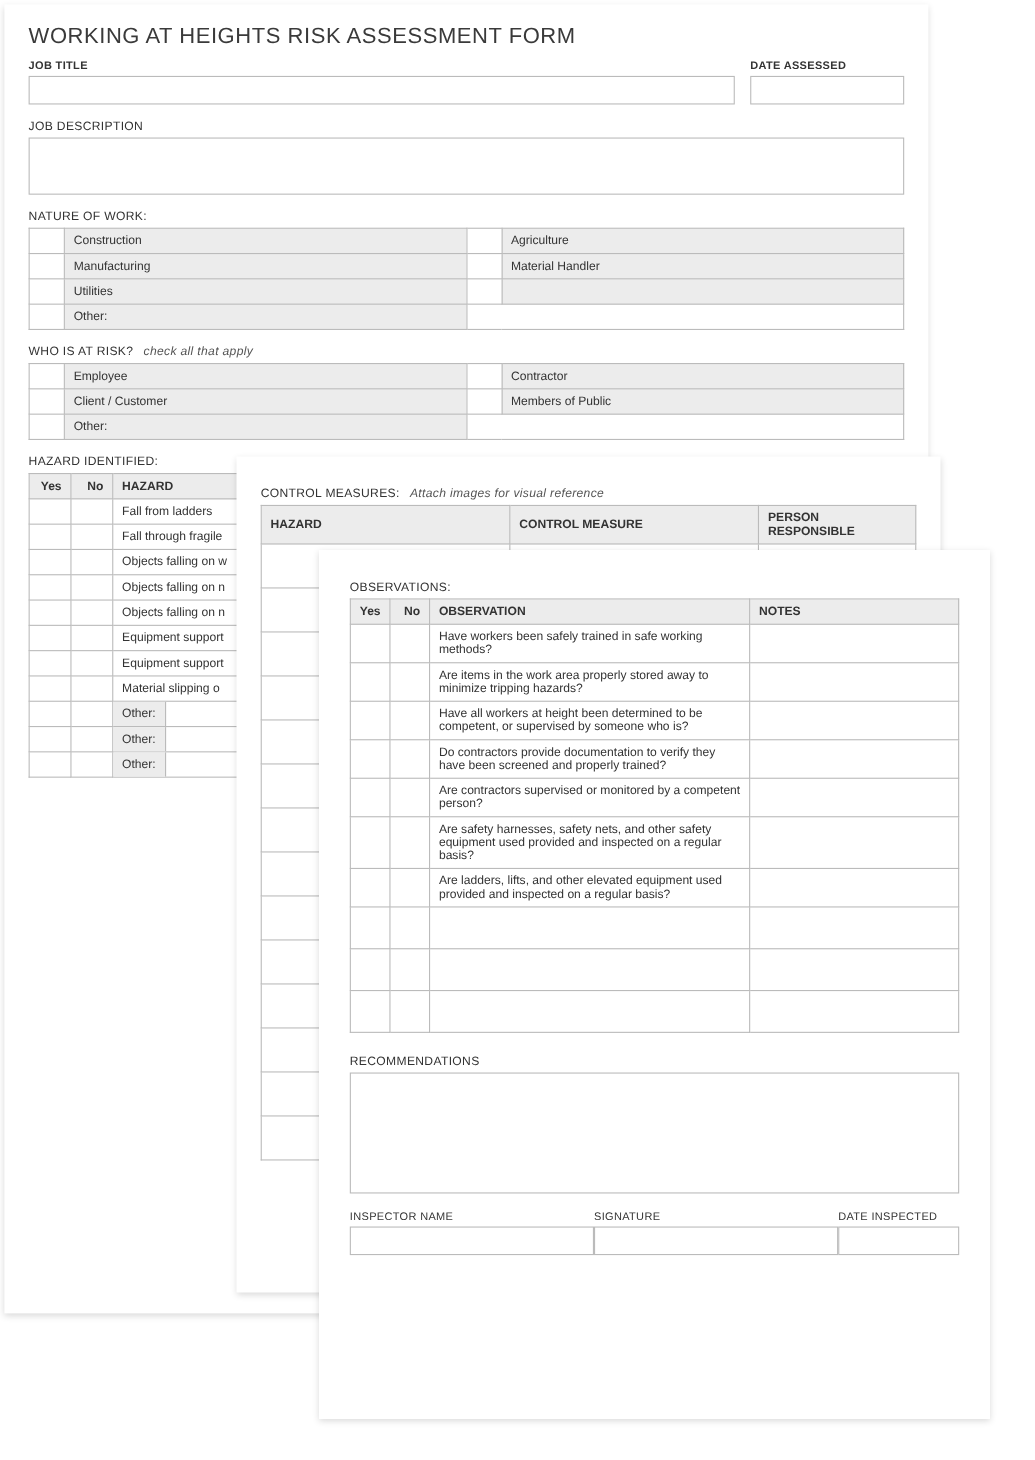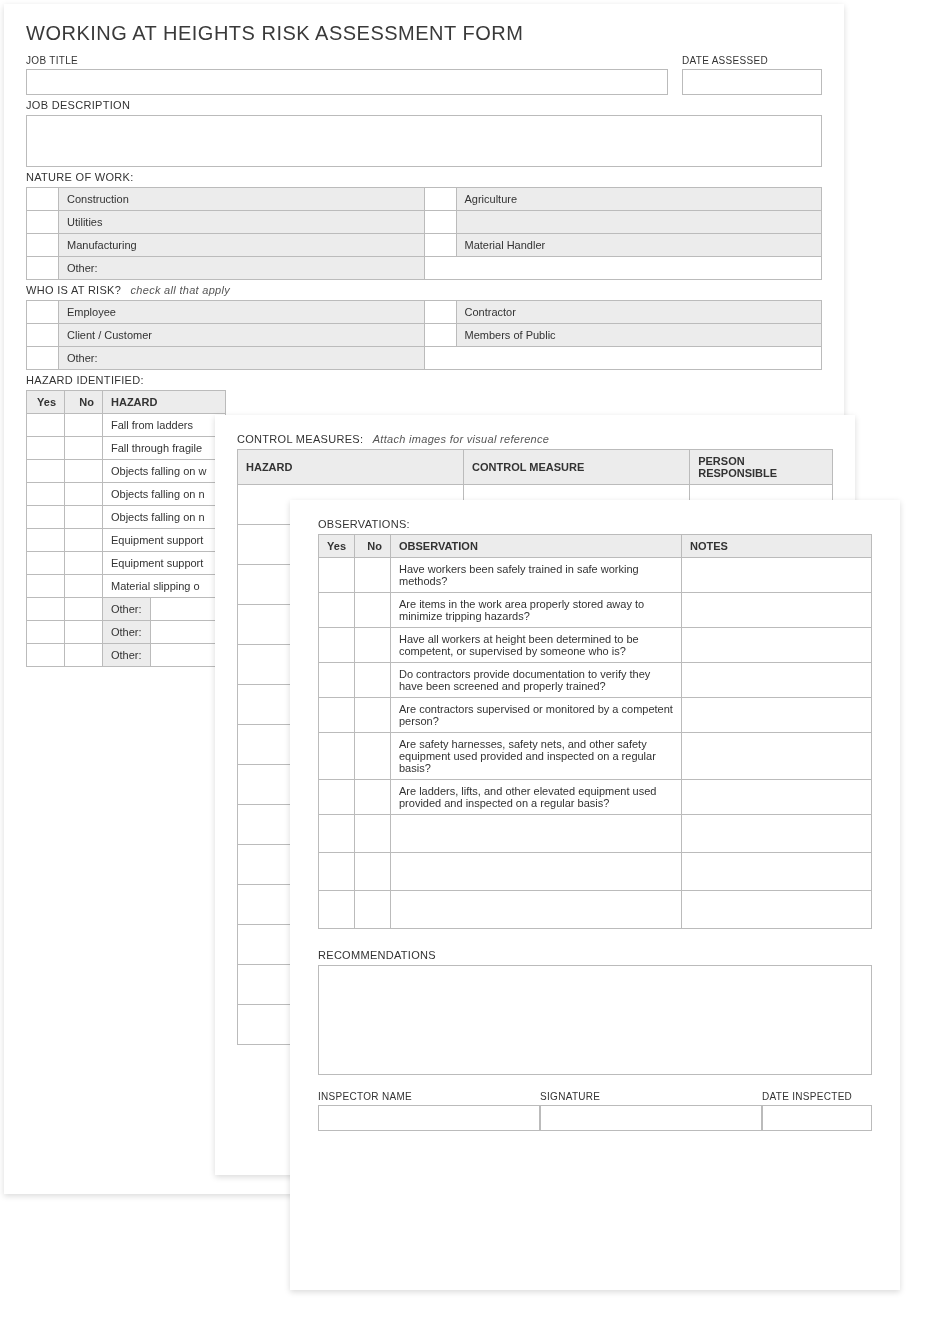--- a/index.html
+++ b/index.html
@@ -27,30 +27,30 @@
   h1 {
     font-size: 20px;
     font-weight: normal;
     letter-spacing: 0.5px;
     margin: 0 0 10px 0;
     color: #3a3a3a;
   }
   .section-label {
     font-size: 11px;
     letter-spacing: 0.3px;
-    margin: 4px 0 4px 0;
+    margin: 14px 0 4px 0;
     color: #333;
   }
   .section-label .hint {
     font-style: italic;
     font-weight: normal;
     color: #555;
     margin-left: 6px;
   }
-  .row2 { display: flex; gap: 14px; }
+  .row2 { display: flex; gap: 14px; font-weight: bold; }
   .field label {
     display: block;
     font-size: 10px;
     letter-spacing: 0.3px;
     margin-bottom: 3px;
     color: #333;
   }
   .inputbox {
     border: 1px solid #bbb;
     background: #fff;
@@ -107,29 +107,29 @@
   <table>
     <tbody>
         <tr>
       <td class="checkcol"></td>
       <td class="labcell">Construction</td>
       <td class="checkcol"></td>
       <td class="labcell">Agriculture</td>
     </tr>
     <tr>
       <td class="checkcol"></td>
+      <td class="labcell">Manufacturing</td>
+      <td class="checkcol"></td>
+      <td class="labcell">Material Handler</td>
+    </tr>
+    <tr>
+      <td class="checkcol"></td>
       <td class="labcell">Utilities</td>
       <td class="checkcol"></td>
       <td class="labcell"></td>
-    </tr>
-    <tr>
-      <td class="checkcol"></td>
-      <td class="labcell">Manufacturing</td>
-      <td class="checkcol"></td>
-      <td class="labcell">Material Handler</td>
     </tr>
     <tr>
       <td class="checkcol"></td>
       <td class="labcell" style="width:60px;">Other:</td>
       <td colspan="2"></td>
     </tr>
   </tbody>
     </table>
 
   <div class="section-label">

